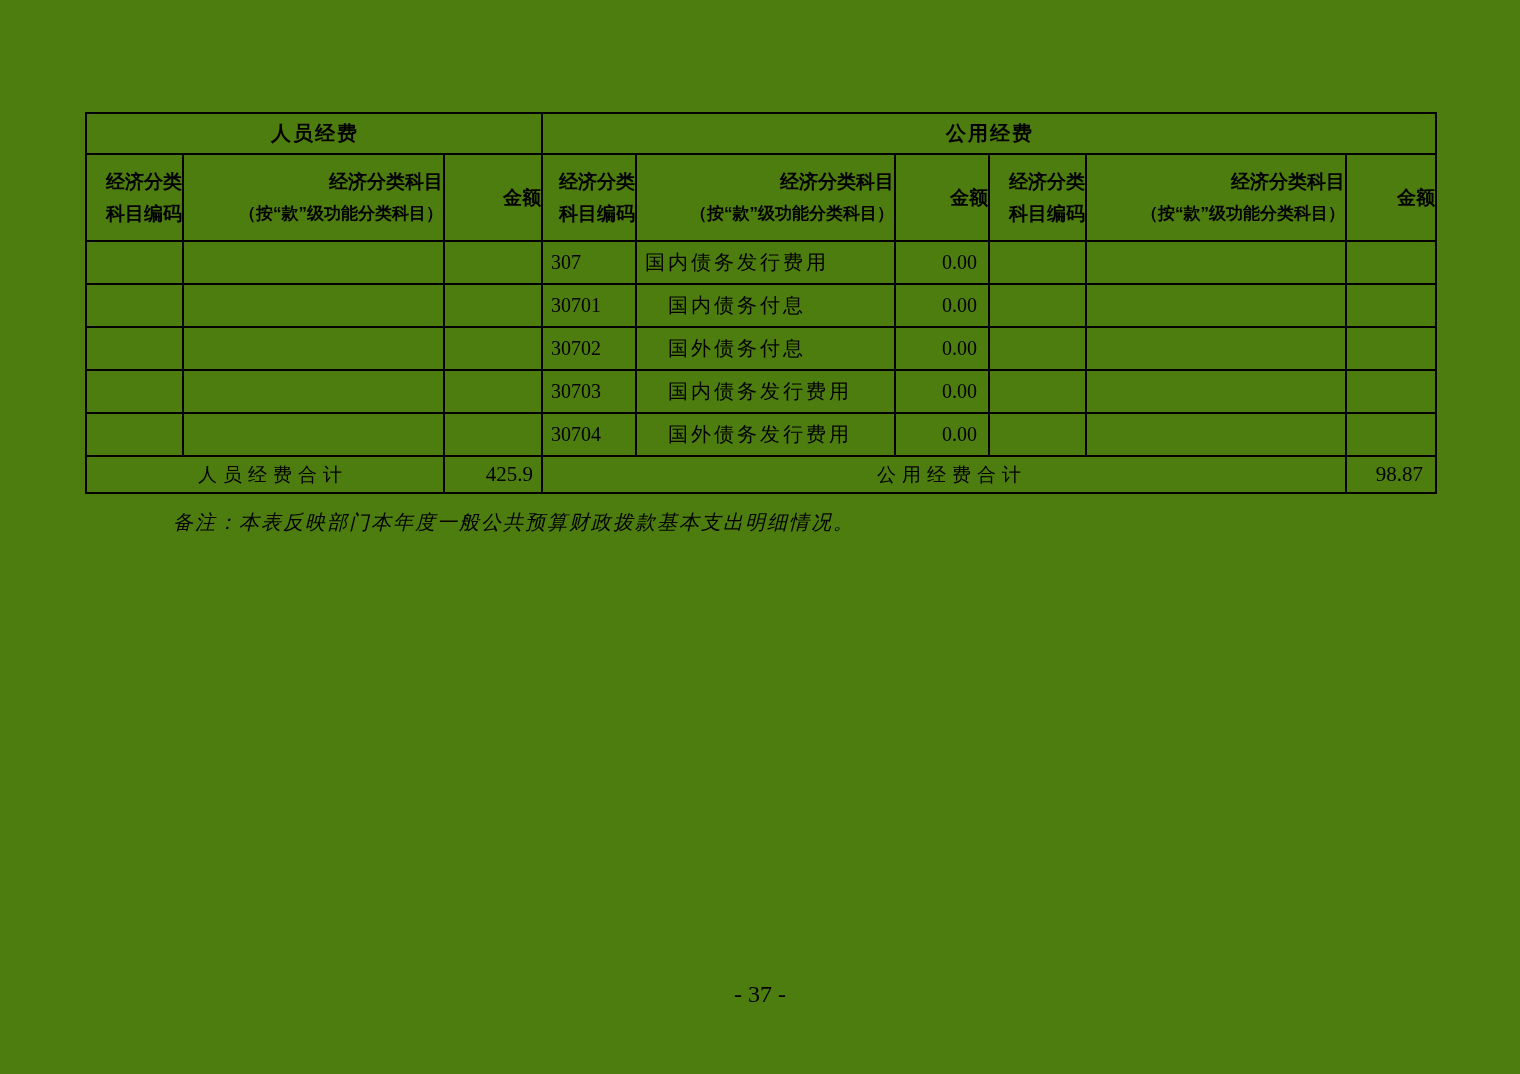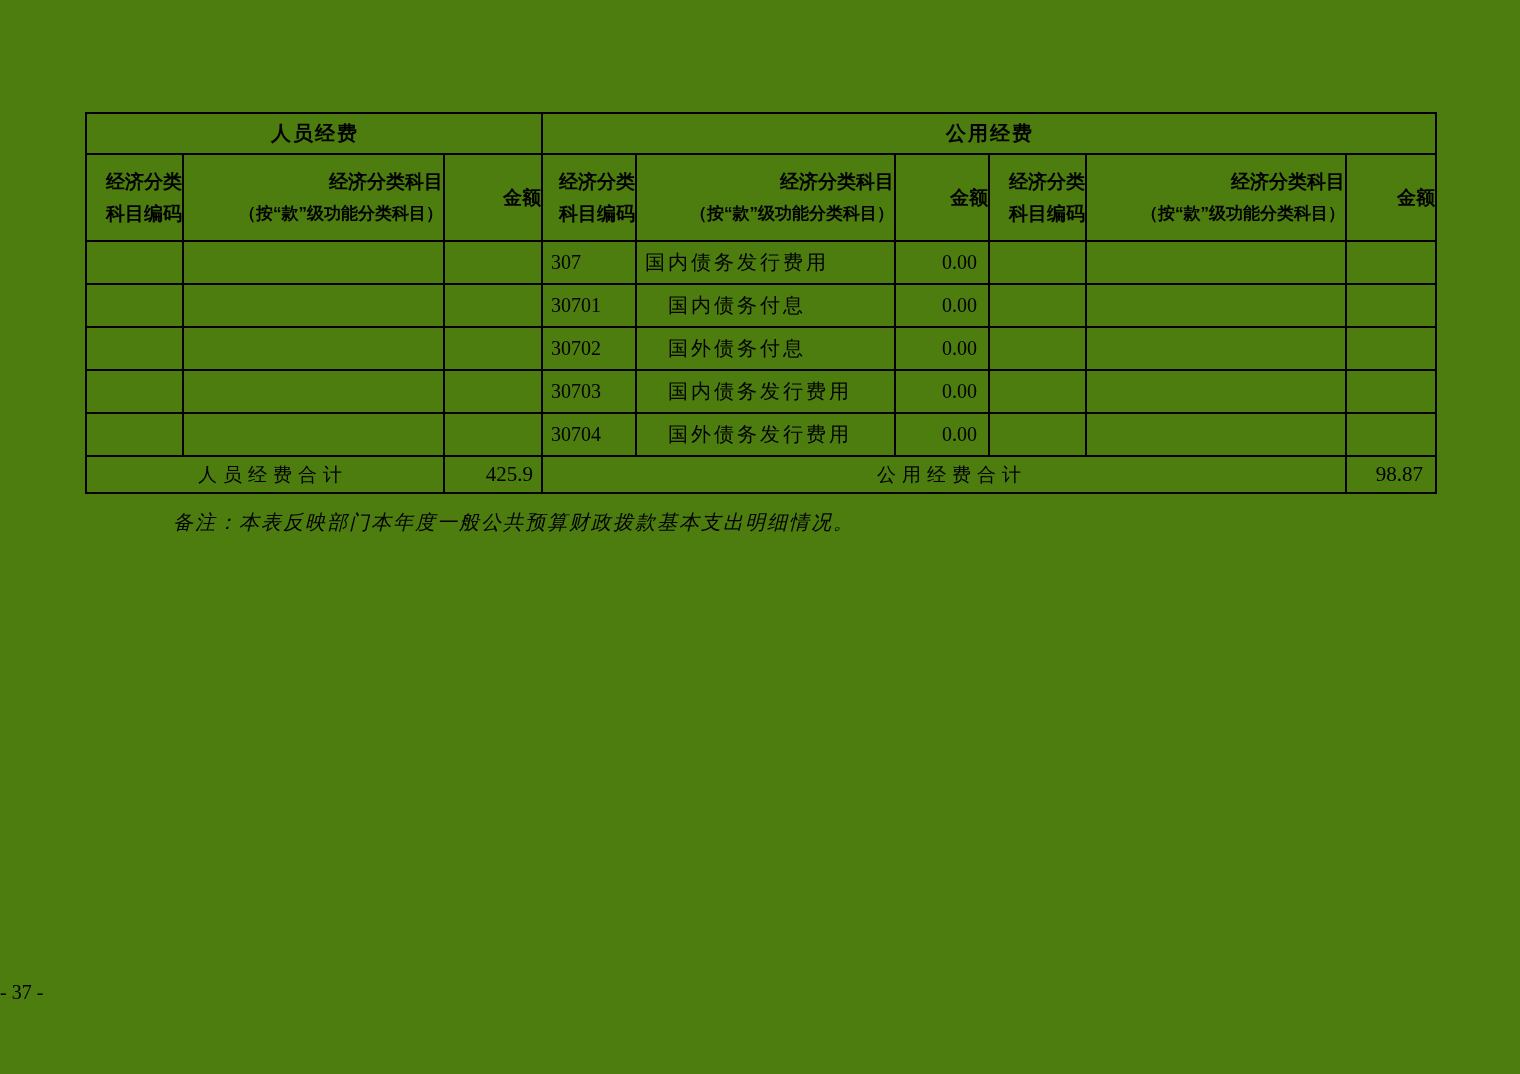--- a/index.html
+++ b/index.html
@@ -98,23 +98,23 @@
     font-style: italic;
     font-size: 20px;
     letter-spacing: 2px;
     color: #000;
   }
   .page-number {
     position: absolute;
     left: 0;
     right: 0;
     top: 981px;
-    text-align: left;
-    font-family: "Liberation Serif", "DejaVu Serif", serif;
-    font-size: 20px;
+    text-align: center;
+    font-family: "Liberation Serif", "DejaVu Serif", serif;
+    font-size: 24px;
     color: #000;
   }
 </style>
 </head>
 <body>
 
 <div class="page">
 
   <table class="main">
     <colgroup>

